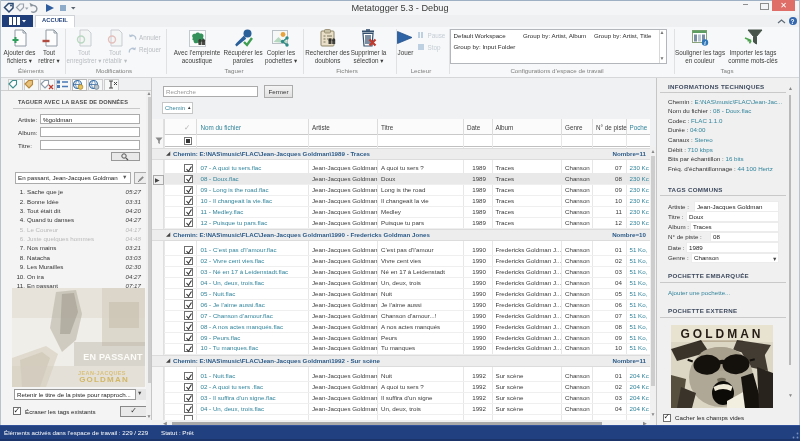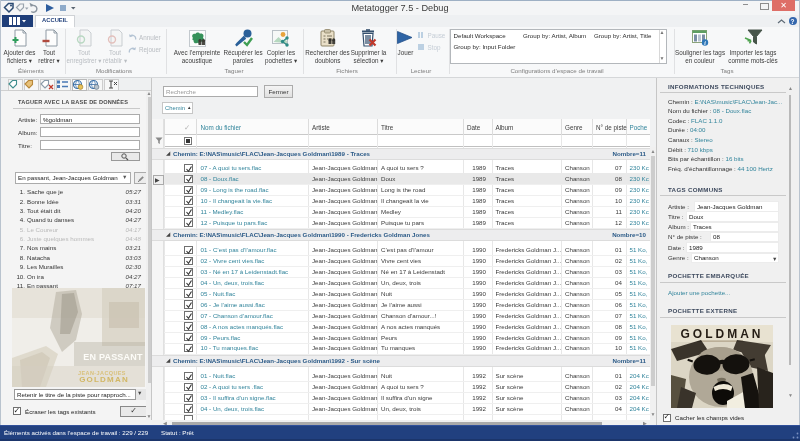--- a/index.html
+++ b/index.html
@@ -15,21 +15,21 @@
 <path d="M1.5 5.5 L5.5 1.5 L10 1.5 L10 6 L6 10 Z" fill="none" stroke="#2a4a72" stroke-width="1.5"></path>
 <circle cx="8" cy="3.5" r="1" fill="#2a4a72"></circle>
 <path d="M13.5 5.5 L17 2 L20.5 2 L20.5 5.5 L17 9 Z" fill="none" stroke="#9aa4ae" stroke-width="1.2"></path>
 <path d="M22 5.5 l3.5 0 l-1.75 2.2 z" fill="#9aa4ae"></path>
 <path d="M30.5 3.5 a3.4 3.4 0 1 1 -2.2 6" fill="none" stroke="#8a949e" stroke-width="1.4"></path>
 <path d="M26.5 0.8 l1.2 4 4 -1.2 z" fill="#8a949e"></path>
 <path d="M43 2 L51 6 L43 10 Z" fill="#2d5d9e"></path>
 <rect x="57" y="3" width="6" height="6" fill="#8fabca"></rect>
 <path d="M68 5 l4.5 0 l-2.25 2.6 z" fill="#5a6470"></path>
 </svg>
-<div class="tx" style="left:348px;top:3px;width:104px;text-align:center;font-size:9.2px;color:#3a3a3a;">Metatogger 7.5 - Debug</div>
+<div class="tx" style="left:348px;top:3px;width:104px;text-align:center;font-size:9.2px;color:#3a3a3a;">Metatogger 5.3 - Debug</div>
 <div class="tx" style="left:743px;top:-1px;width:10px;font-size:9px;color:#555;">–</div>
 <div class="abs" style="left:760px;top:2.5px;width:6.5px;height:5.5px;border:1px solid #8d8d8d;"></div>
 <div class="abs" style="left:772px;top:0;width:23px;height:11px;background:#de6e67;"></div>
 <div class="tx" style="left:772px;top:0px;width:23px;height:11px;text-align:center;font-size:8px;line-height:11px;color:#fff;">✕</div>
 <div class="abs" style="left:1px;top:15px;width:798px;height:12px;background:#eef0f2;"></div>
 <div class="abs" style="left:2px;top:15px;width:31px;height:12px;background:#1f3e79;"></div>
 <svg class="abs" style="left:9px;top:17px;" width="18" height="8" viewBox="0 0 18 8">
 <rect x="0" y="0" width="3" height="8" fill="#fff"></rect>
     <rect x="4" y="0" width="3" height="8" fill="#fff"></rect>
     <rect x="8" y="0" width="3" height="8" fill="#fff"></rect>

